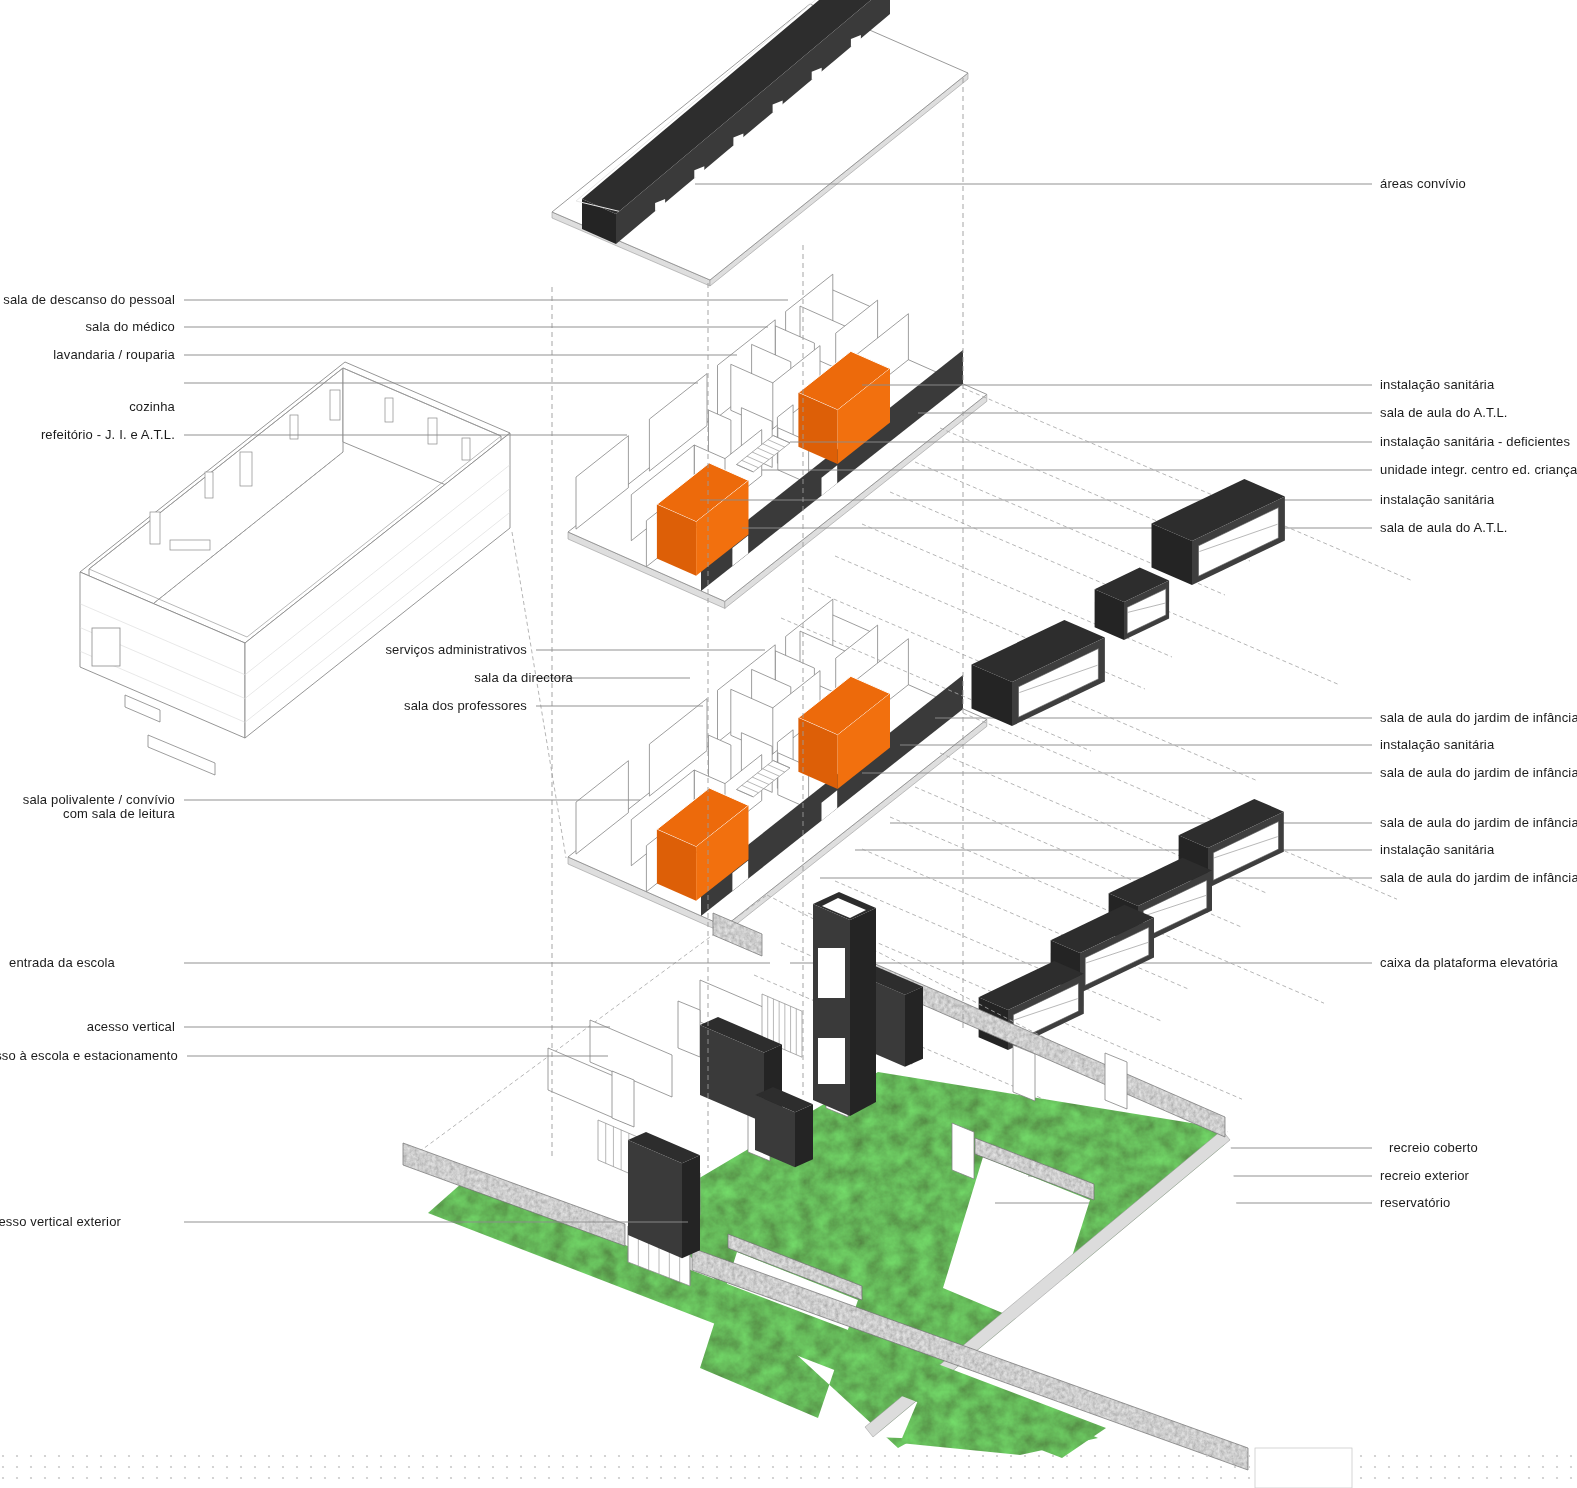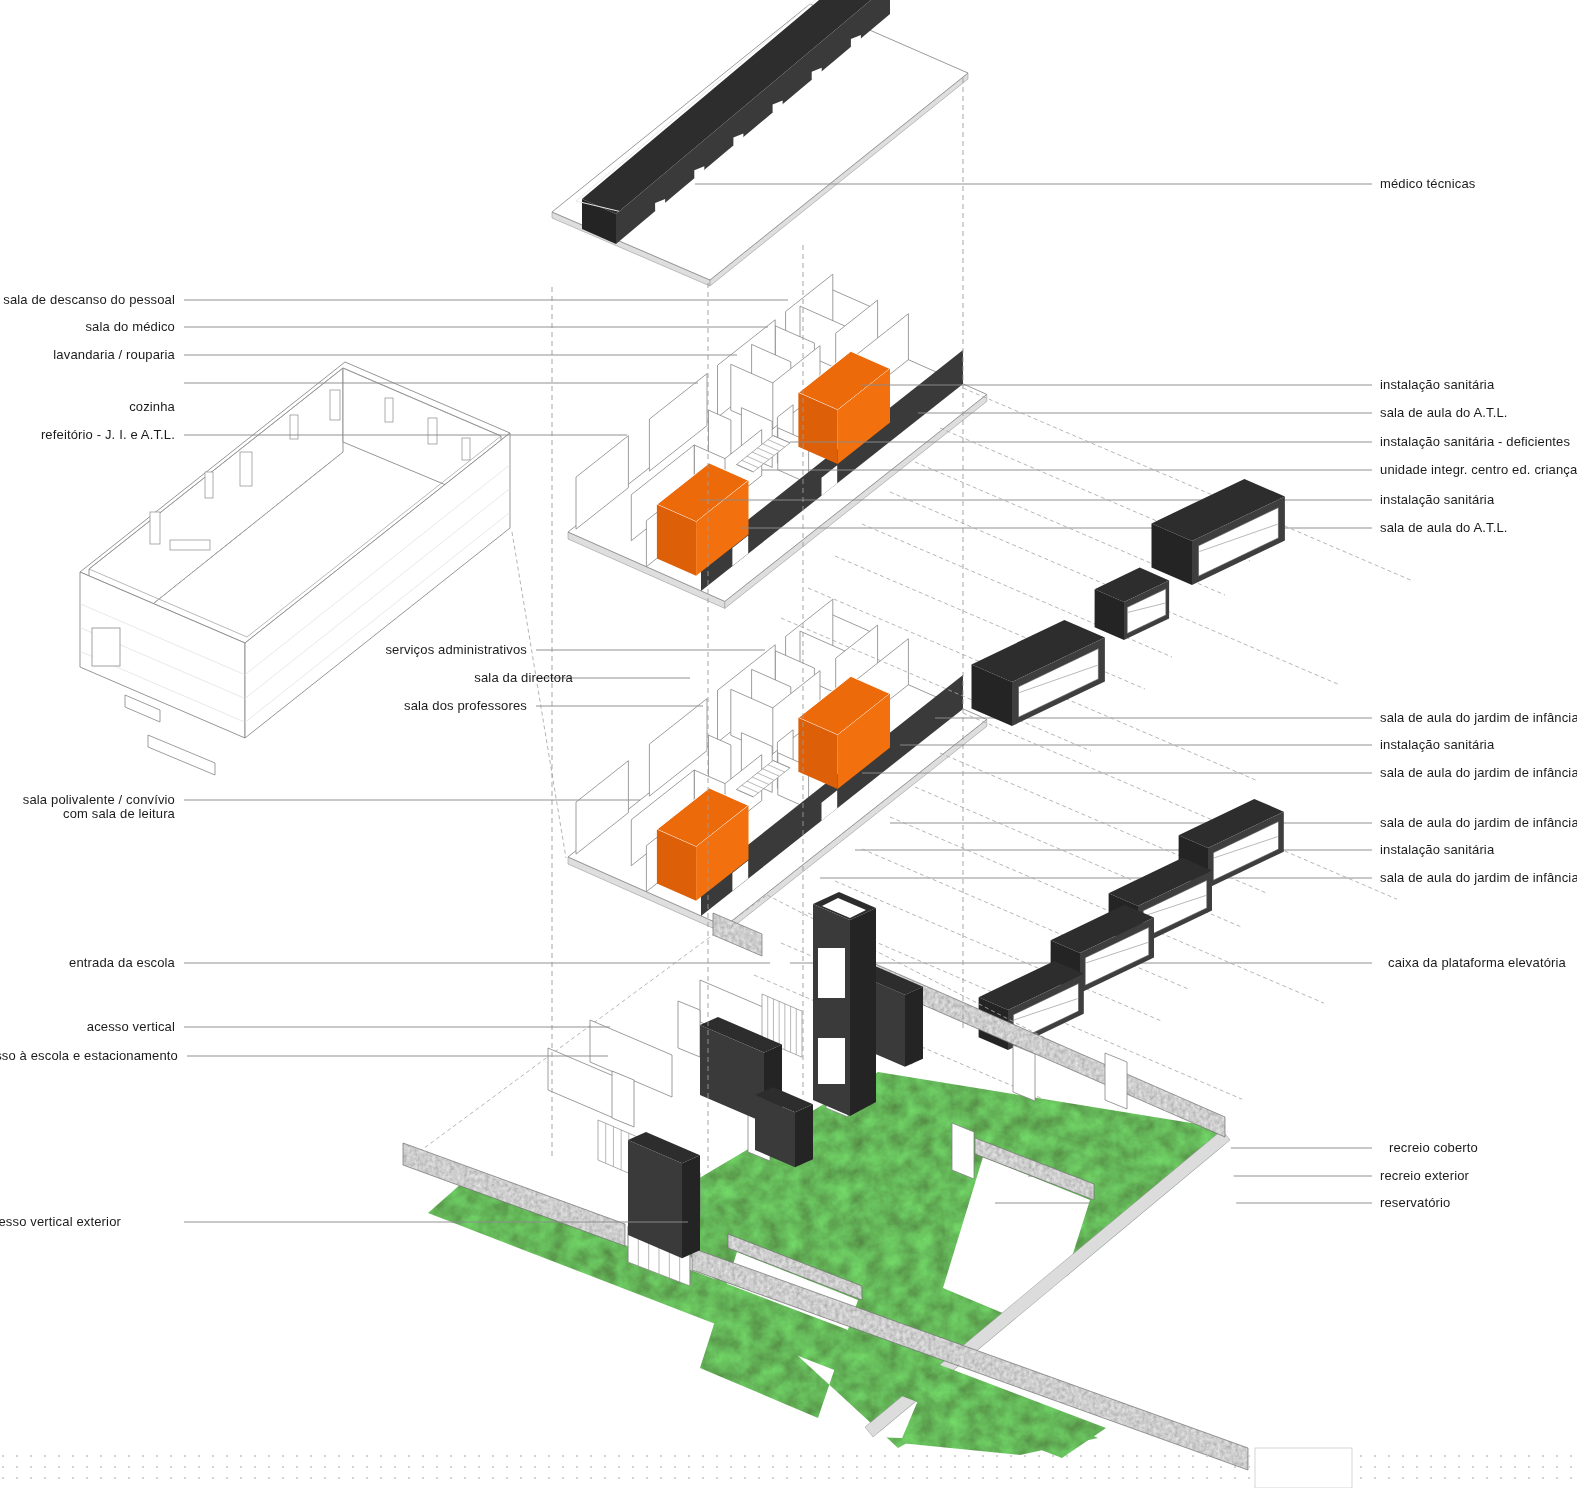--- a/index.html
+++ b/index.html
@@ -440,35 +440,35 @@
   <div id="labels">
       <div class="lbl lbl-left" style="right: 1402px; top: 293px; margin-left: 28px;"><span>sala de descanso do pessoal</span></div>
       <div class="lbl lbl-left" style="right: 1402px; top: 320px;"><span>sala do médico</span></div>
       <div class="lbl lbl-left" style="right: 1402px; top: 348px;"><span>lavandaria / rouparia</span></div>
       <div class="lbl lbl-left" style="right: 1402px; top: 376px; margin-top: 24px;"><span>cozinha</span></div>
       <div class="lbl lbl-left" style="right: 1402px; top: 428px;"><span>refeitório - J. I. e A.T.L.</span></div>
       <div class="lbl lbl-left" style="right: 1050px; top: 643px;"><span>serviços administrativos</span></div>
       <div class="lbl lbl-left" style="right: 1004px; top: 671px;"><span>sala da directora</span></div>
       <div class="lbl lbl-left" style="right: 1050px; top: 699px;"><span>sala dos professores</span></div>
       <div class="lbl lbl-left" style="right: 1402px; top: 793px;"><span>sala polivalente /  convívio</span><br><span>com sala de leitura</span></div>
-      <div class="lbl lbl-left" style="right: 1402px; top: 956px; margin-left: 27px;"><span>entrada da escola</span></div>
+      <div class="lbl lbl-left" style="right: 1462px; top: 956px; margin-left: 27px;"><span>entrada da escola</span></div>
       <div class="lbl lbl-left" style="right: 1402px; top: 1020px;"><span>acesso vertical</span></div>
       <div class="lbl lbl-left" style="right: 1399px; top: 1049px;"><span>de acesso à escola e estacionamento</span></div>
       <div class="lbl lbl-left" style="right: 1456px; top: 1215px;"><span>acesso vertical exterior</span></div>
-      <div class="lbl lbl-right" style="left: 1380px; top: 177px;"><span>médico técnicas</span></div>
+      <div class="lbl lbl-right" style="left: 1380px; top: 177px;"><span>áreas convívio</span></div>
       <div class="lbl lbl-right" style="left: 1380px; top: 378px;"><span>instalação sanitária</span></div>
       <div class="lbl lbl-right" style="left: 1380px; top: 406px;"><span>sala de aula do A.T.L.</span></div>
       <div class="lbl lbl-right" style="left: 1380px; top: 435px;"><span>instalação sanitária - deficientes</span></div>
       <div class="lbl lbl-right" style="left: 1380px; top: 463px;"><span>unidade integr. centro ed. crianças deficie</span></div>
       <div class="lbl lbl-right" style="left: 1380px; top: 493px;"><span>instalação sanitária</span></div>
       <div class="lbl lbl-right" style="left: 1380px; top: 521px;"><span>sala de aula do A.T.L.</span></div>
       <div class="lbl lbl-right" style="left: 1380px; top: 711px;"><span>sala de aula do jardim de infância</span></div>
       <div class="lbl lbl-right" style="left: 1380px; top: 738px;"><span>instalação sanitária</span></div>
       <div class="lbl lbl-right" style="left: 1380px; top: 766px;"><span>sala de aula do jardim de infância</span></div>
       <div class="lbl lbl-right" style="left: 1380px; top: 816px;"><span>sala de aula do jardim de infância</span></div>
       <div class="lbl lbl-right" style="left: 1380px; top: 843px;"><span>instalação sanitária</span></div>
       <div class="lbl lbl-right" style="left: 1380px; top: 871px;"><span>sala de aula do jardim de infância</span></div>
-      <div class="lbl lbl-right" style="left: 1380px; top: 956px; margin-left: 8px;"><span>caixa da plataforma elevatória</span></div>
+      <div class="lbl lbl-right" style="left: 1380px; top: 956px;"><span>caixa da plataforma elevatória</span></div>
       <div class="lbl lbl-right" style="left: 1380px; top: 1141px; padding-left: 9px;"><span>recreio coberto</span></div>
       <div class="lbl lbl-right" style="left: 1380px; top: 1169px;"><span>recreio exterior</span></div>
       <div class="lbl lbl-right" style="left: 1380px; top: 1196px;"><span>reservatório</span></div>
     </div>
 </div>
 
 </body></html>

